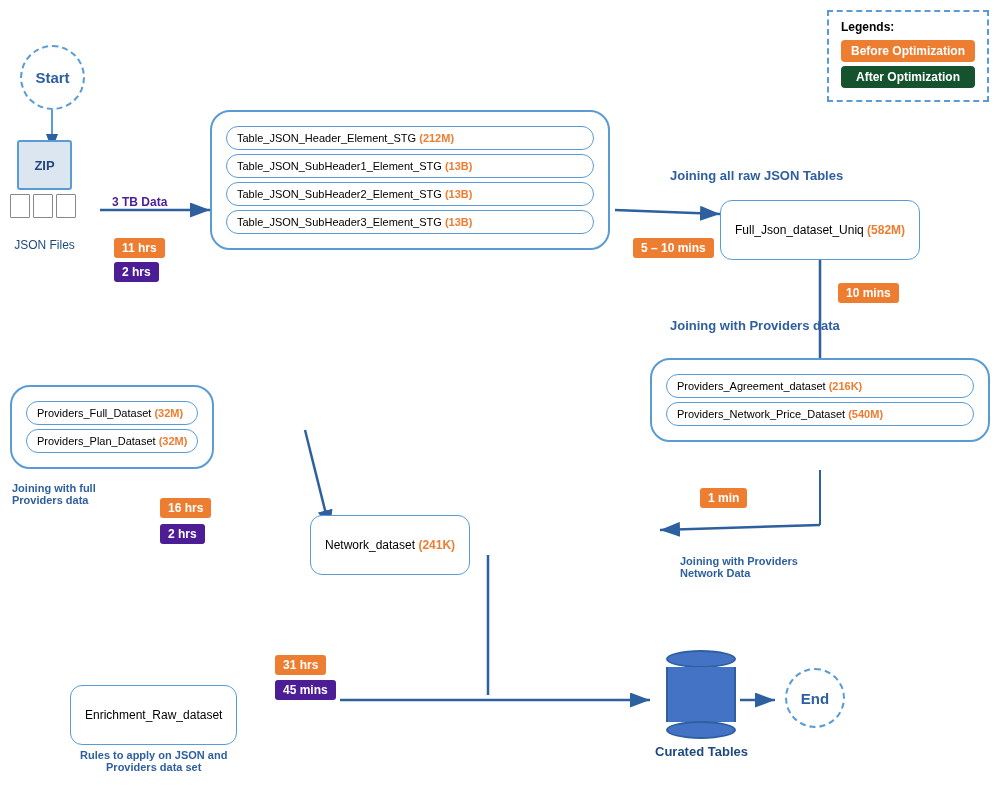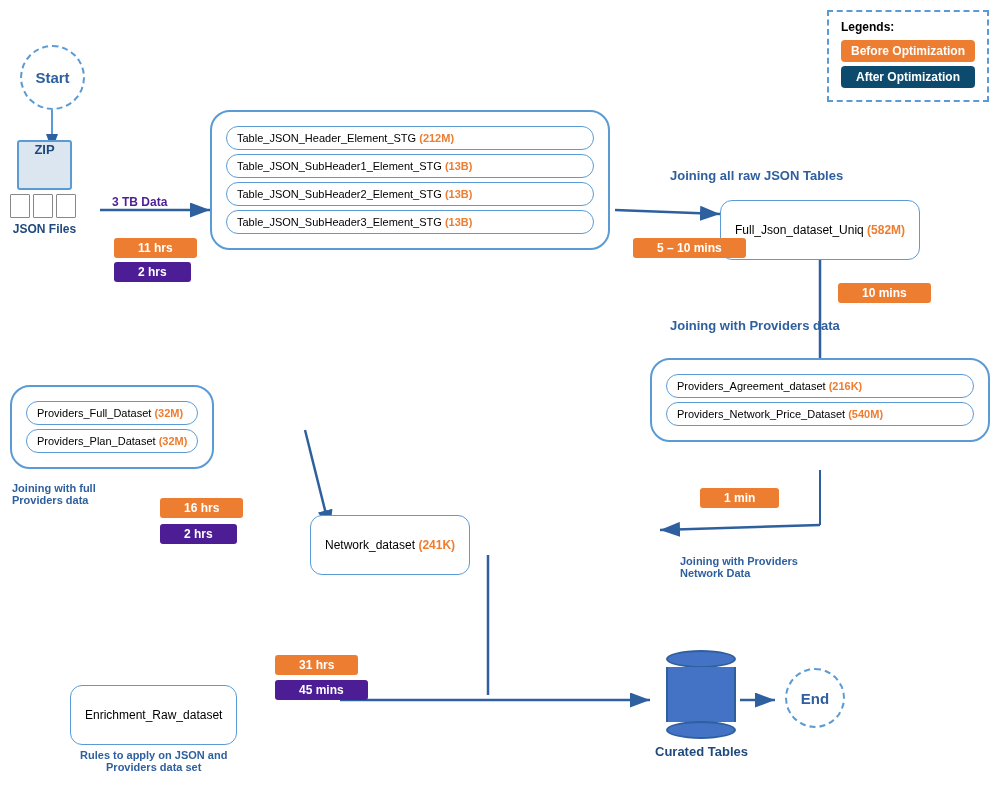--- a/index.html
+++ b/index.html
@@ -35,21 +35,21 @@
     .legend-item {
       padding: 4px 10px;
       border-radius: 4px;
       color: #fff;
       font-size: 12px;
       font-weight: bold;
       margin-bottom: 4px;
       text-align: center;
     }
     .legend-before { background: #ed7d31; }
-    .legend-after { background: #0c4a6e; }
+    .legend-after { background: #14532d; }
 
     
     .start-circle {
       position: absolute;
       top: 45px;
       left: 20px;
       width: 65px;
       height: 65px;
       border: 2.5px dashed #5b9bd5;
       border-radius: 50%;
@@ -70,20 +70,21 @@
       display: flex;
       flex-direction: column;
       align-items: center;
     }
     .zip-icon {
       width: 55px;
       height: 50px;
       border: 2px solid #5b9bd5;
       background: #dce6f1;
       display: flex;
+      align-items: center;
       justify-content: center;
       font-weight: bold;
       font-size: 13px;
       color: #1f497d;
       border-radius: 3px;
     }
     .doc-icons {
       display: flex;
       margin-top: 4px;
     }
@@ -92,27 +93,27 @@
       height: 24px;
       border: 1.5px solid #888;
       background: #fff;
       margin-right: 3px;
       border-radius: 1px;
       position: relative;
     }
     .json-label {
       font-size: 12px;
       color: #1f497d;
-      font-weight: bold;
-      margin-top: 4px;
+      font-weight: normal;
+      margin-top: 20px;
     }
 
     
     .time-badge {
-      padding: 3px 24px;
+      padding: 3px 8px;
       border-radius: 3px;
       font-weight: bold;
       font-size: 12px;
       color: #fff;
       display: inline-block;
     }
     .time-before { background: #ed7d31; }
     .time-after { background: #4c1d95; }
 
     

